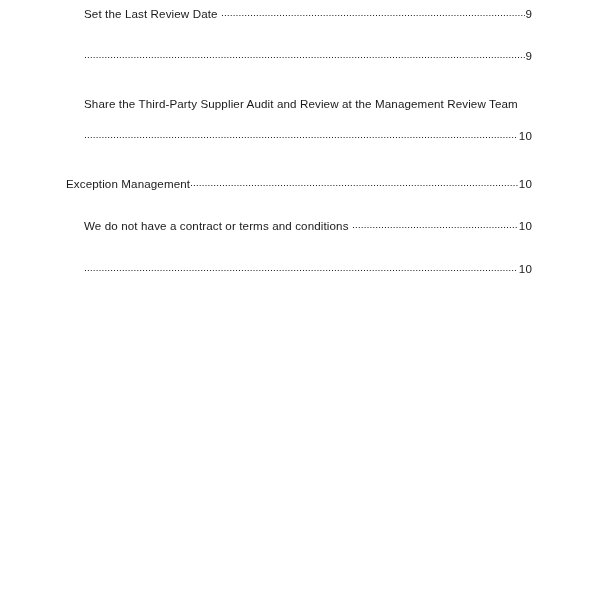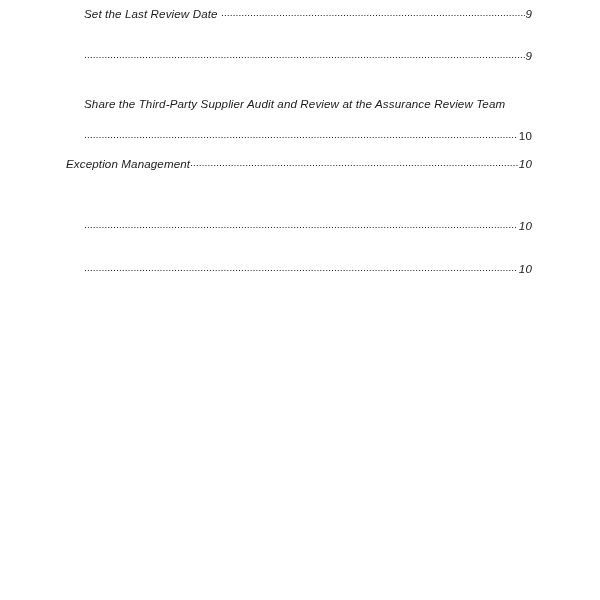--- a/index.html
+++ b/index.html
@@ -44,21 +44,20 @@
 
   
   .lvl-1 { left: 66px; }
   .lvl-2 { left: 84px; }
 
   
   .entry-line {
     display: flex;
     align-items: baseline;
     width: 100%;
-    font-style: italic;
   }
 
   .entry-text {
     flex: 0 0 auto;
     white-space: pre;
   }
 
   
   .leader {
     flex: 1 1 auto;
@@ -113,38 +112,39 @@
         </div>
       </div>
       <div class="toc-entry lvl-2" style="top: 48px; width: 448px;">
         <div class="entry-line">
           <span class="leader"></span>
           <span class="entry-page">9</span>
         </div>
       </div>
       <div class="toc-entry lvl-2" style="top: 96px; width: 448px;">
         <div class="entry-line">
-          <span class="entry-textonly">Share the Third-Party Supplier Audit and Review at the Assurance Review Team</span>
+          <span class="entry-textonly">Share the Third-Party Supplier Audit and Review at the Management Review Team</span>
         </div>
       </div>
       <div class="toc-entry lvl-2" style="top: 128px; width: 448px;">
         <div class="wrap-line">
           <span class="leader"></span>
           <span class="entry-page">10</span>
         </div>
       </div>
-      <div class="toc-entry lvl-1" style="top: 156px; width: 466px;">
+      <div class="toc-entry lvl-1" style="top: 176px; width: 466px;">
         <div class="entry-line">
           <span class="entry-text">Exception Management</span>
           <span class="leader"></span>
           <span class="entry-page">10</span>
         </div>
       </div>
       <div class="toc-entry lvl-2" style="top: 218px; width: 448px;">
         <div class="entry-line">
+          <span class="entry-text">We do not have a contract or terms and conditions </span>
           <span class="leader"></span>
           <span class="entry-page">10</span>
         </div>
       </div>
       <div class="toc-entry lvl-2" style="top: 261px; width: 448px;">
         <div class="entry-line">
           <span class="leader"></span>
           <span class="entry-page">10</span>
         </div>
       </div>

